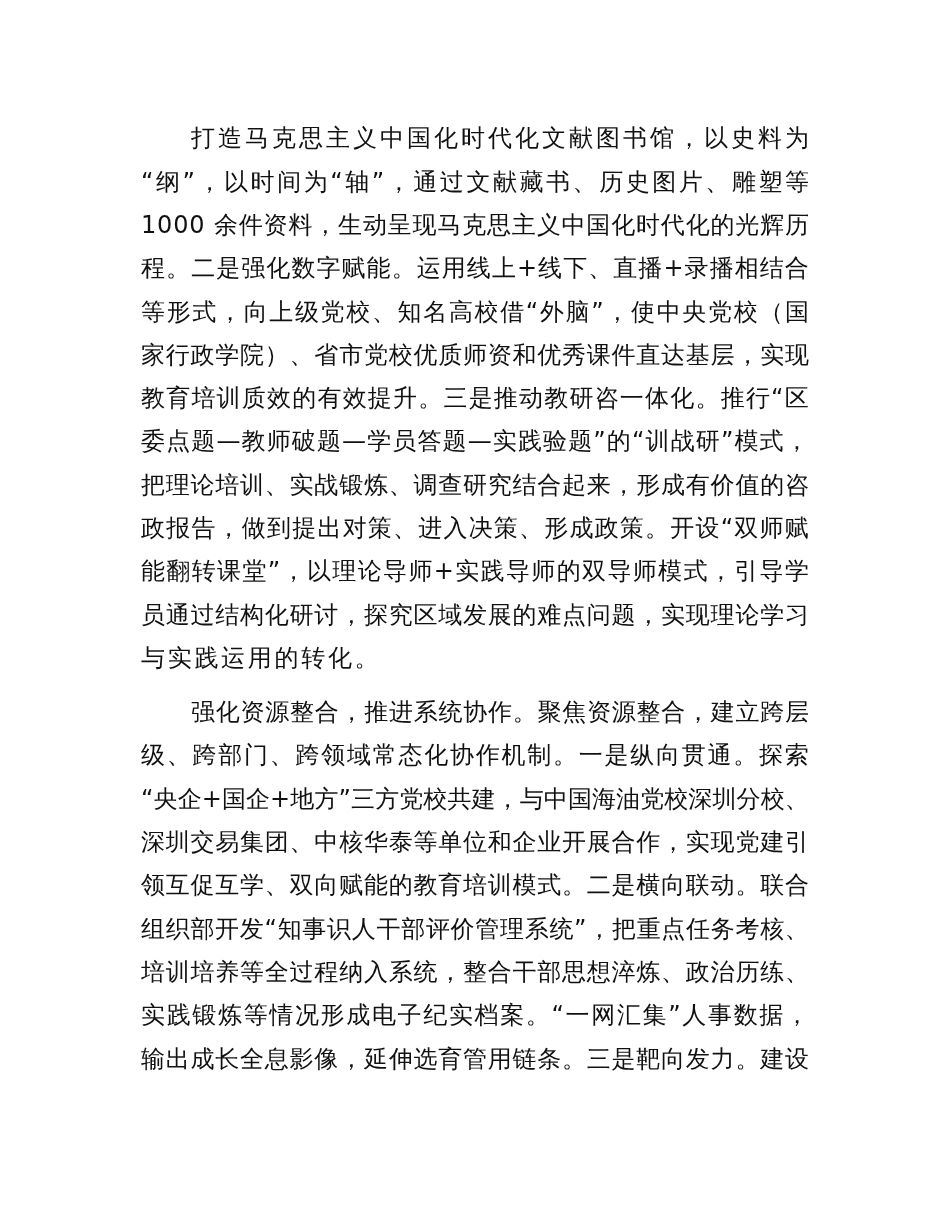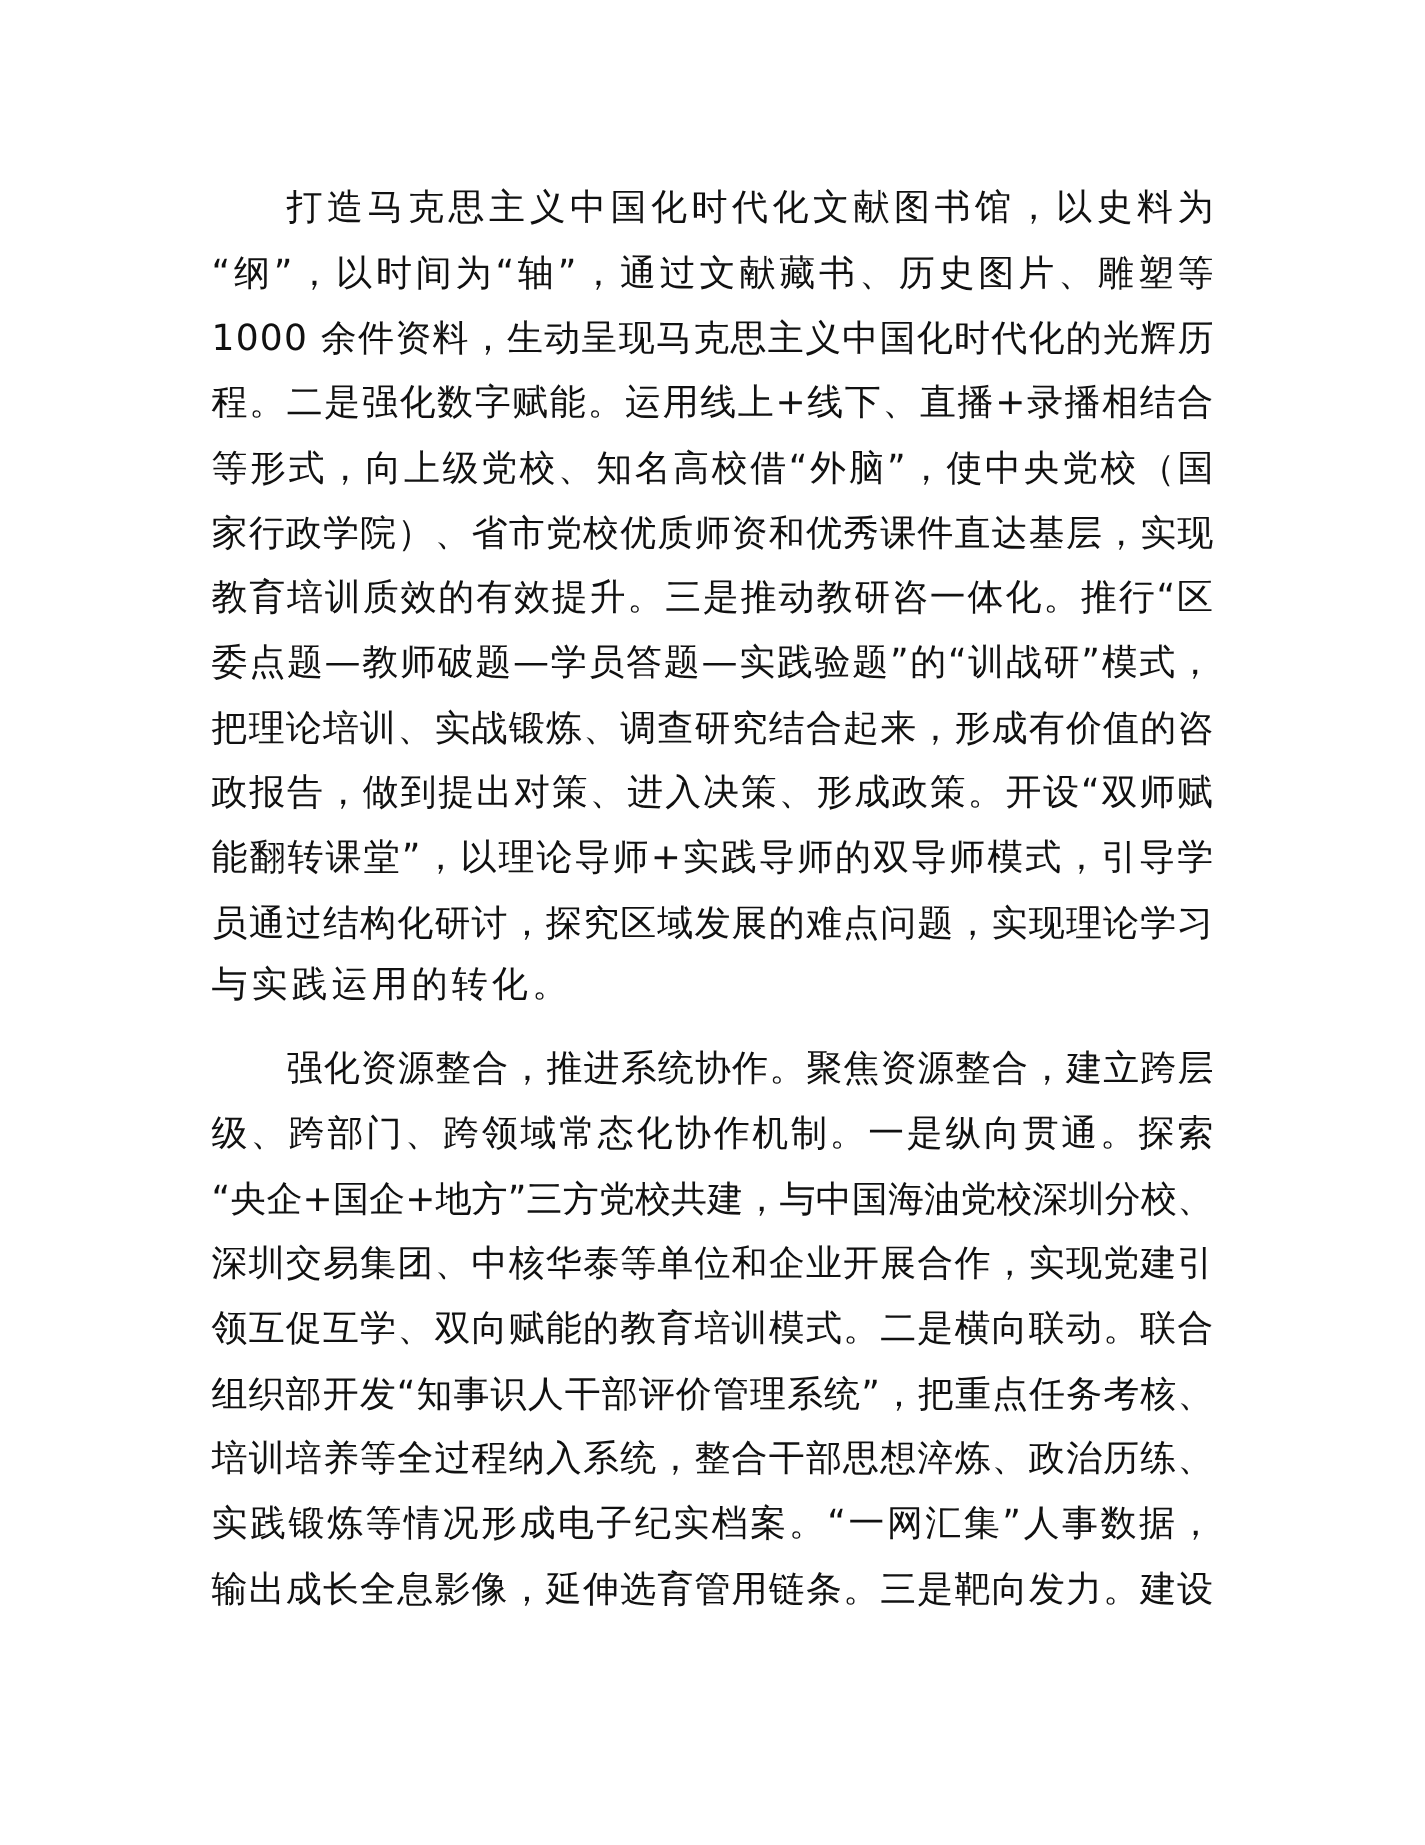--- a/index.html
+++ b/index.html
@@ -33,21 +33,20 @@
     text-align-last: justify;
     letter-spacing: 0;
   }
   .line.indent {
     left: 191px;
     width: 618px;
   }
   .line.last {
     text-align-last: left;
     letter-spacing: 2.7px;
-    font-family: Liberation Mono, monospace;
   }
 </style>
 </head>
 <body>
 
 <div class="page">
 
   <div>
     <div class="line indent" style="top: 117px; display: flex; justify-content: space-between;">
         <span>打</span>

